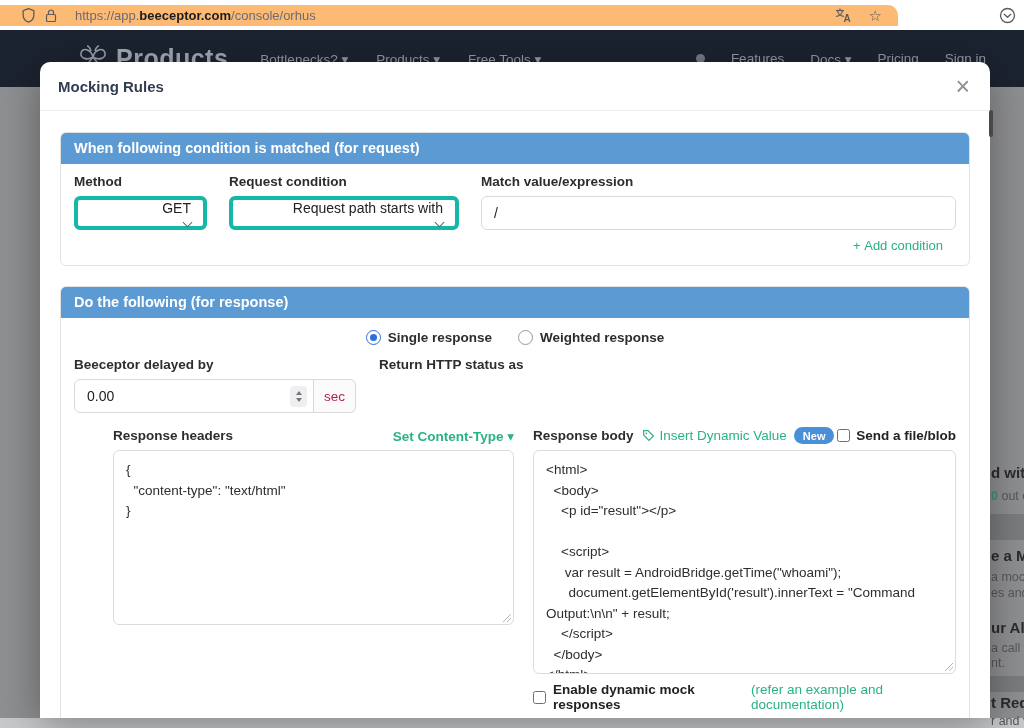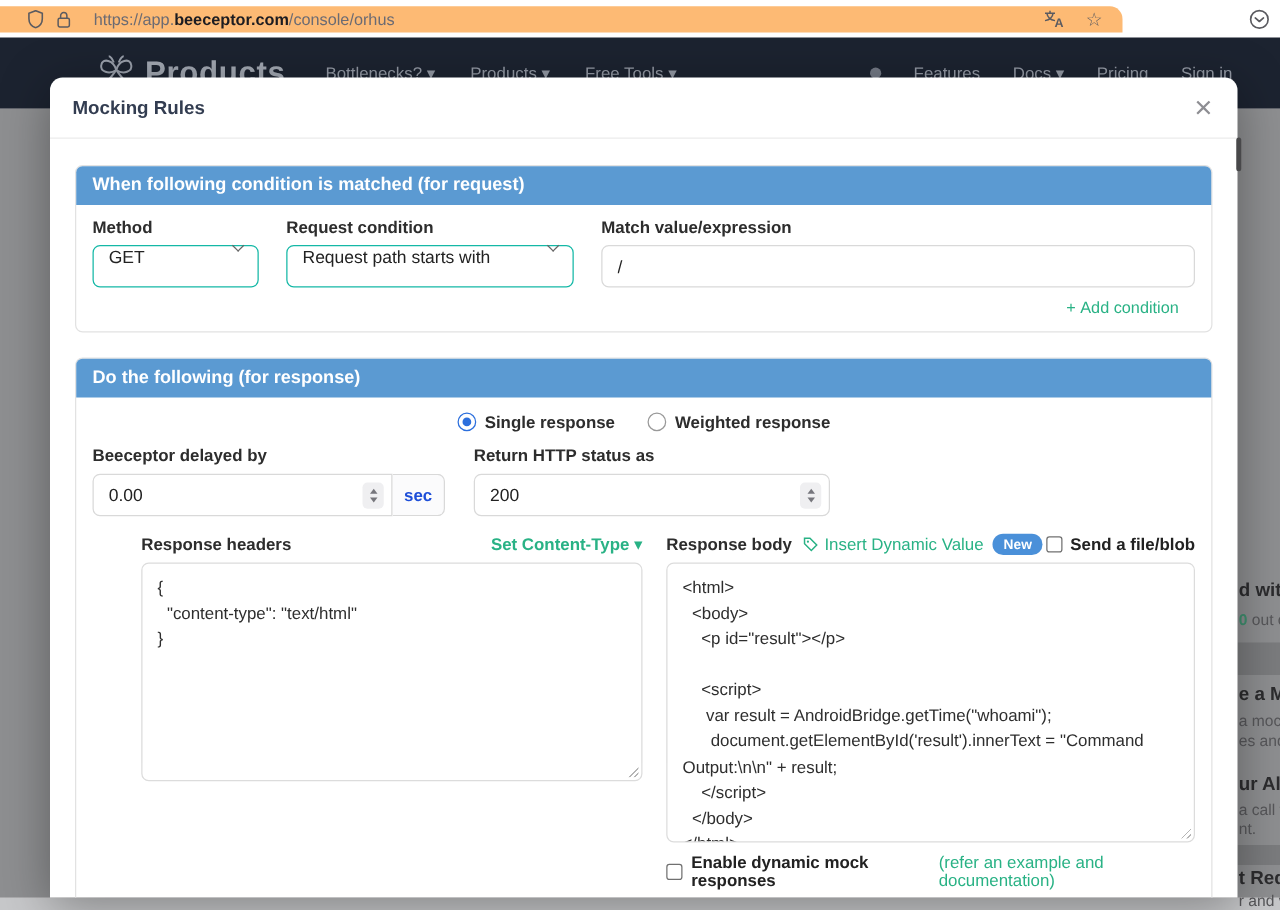--- a/index.html
+++ b/index.html
@@ -51,23 +51,23 @@
 
   .panel{border:1px solid #e2e2e2;border-radius:6px;}
   .panel1{margin-bottom:20px;}
   .panel-head{background:#5b9ad2;color:#fff;font-size:14.5px;font-weight:600;
               padding:7px 13px 8px;border-radius:5px 5px 0 0;}
   .p1-body{padding:10px 13px 0;}
   .cond-row{display:flex;gap:22px;}
   .field{display:flex;flex-direction:column;}
   .f-method{width:133px;} .f-cond{width:230px;} .f-match{flex:1;}
   .field-label{font-size:13.5px;font-weight:700;color:#2d2d2d;margin-bottom:7px;}
-  .select{height:34px;border:1px solid #14b8a6;border-radius:6px;background:#fff;
-          display:flex;align-items:flex-start;justify-content:space-between;
-          padding:0 12px;font-size:14px;color:#222;cursor:pointer;}
+  .select{height:34px;border:4px solid #14b8a6;border-radius:6px;background:#fff;
+          display:flex;align-items:flex-end;justify-content:space-between;
+          padding:0 12px;font-size:14px;color:#222;cursor:pointer;flex-direction:column;}
   .chev{width:7px;height:7px;border-right:1.6px solid #666;border-bottom:1.6px solid #666;
         transform:rotate(45deg);margin-top:-4px;}
   .text-input{height:34px;border:1px solid #d9d9d9;border-radius:6px;padding:0 12px;
               font-size:14px;color:#222;width:100%;font-family:inherit;outline:none;}
   .add-row{text-align:right;padding:8px 13px 12px;font-size:13px;}
   .green-link{color:#29b285;cursor:pointer;text-decoration:none;}
 
   .p2-body{padding:12px 13px 12px;}
   .radio-row{display:flex;justify-content:center;gap:26px;margin-bottom:12px;}
   .radio{display:flex;align-items:center;gap:7px;font-size:13.5px;font-weight:700;color:#2d2d2d;cursor:pointer;}
@@ -85,21 +85,21 @@
   .num-left{border-radius:6px 0 0 6px;width:240px;}
   .num-full{border-radius:6px;width:285px;}
   .stepper{position:absolute;right:7px;top:7px;width:17px;height:21px;background:#efeff1;border-radius:4px;
            display:flex;flex-direction:column;align-items:center;justify-content:center;cursor:pointer;}
   .tri-up{width:0;height:0;border-left:3.5px solid transparent;border-right:3.5px solid transparent;
           border-bottom:4px solid #76767c;}
   .tri-dn{width:0;height:0;border-left:3.5px solid transparent;border-right:3.5px solid transparent;
           border-top:4px solid #76767c;margin-top:3px;}
   .addon{width:42px;height:34px;border:1px solid #d9d9d9;border-left:none;border-radius:0 6px 6px 0;
          background:#fbfbfc;display:flex;align-items:center;justify-content:center;
-         font-size:13.5px;color:#1d4ed8;font-weight:bold;}
+         font-size:13.5px;color:#be185d;}
 
   .row3{display:flex;gap:19px;}
   .col-headers{width:440px;padding-left:39px;} .col-body{flex:1;}
   .lbl-row{display:flex;align-items:center;margin-bottom:6px;min-height:17px;}
   .sct{margin-left:auto;font-size:13.5px;font-weight:600;}
   .body-lbl{font-size:13.5px;font-weight:700;color:#2d2d2d;margin-right:8px;}
   .idv{display:flex;align-items:center;gap:5px;font-size:13.5px;}
   .badge-new{background:#4a90d9;color:#fff;font-size:11px;font-weight:700;border-radius:9px;
              padding:2.5px 9px;margin-left:7px;}
   .cbx{width:13px;height:13px;border:1.6px solid #707070;border-radius:2.5px;background:#fff;
@@ -269,27 +269,20 @@
                   <span class="stepper">
                       <span class="tri-up"></span>
                       <span class="tri-dn"></span>
                     </span>
                 </span>
                 <span class="addon">sec</span>
               </div>
             </div>
             <div class="colB">
               <div class="field-label">Return HTTP status as</div>
-              <span class="num-wrap" style="display:inline-block;width:285px;">
-                <input class="num-input num-full" value="200" style="">
-                <span class="stepper">
-                    <span class="tri-up"></span>
-                    <span class="tri-dn"></span>
-                  </span>
-              </span>
             </div>
           </div>
 
           <div class="row3">
             <div class="col-headers">
               <div class="lbl-row">
                 <span class="field-label" style="margin-bottom:0">Response headers</span>
                 <a class="green-link sct">Set Content-Type ▾</a>
               </div>
               <span class="ta-wrap" style="display:block">

